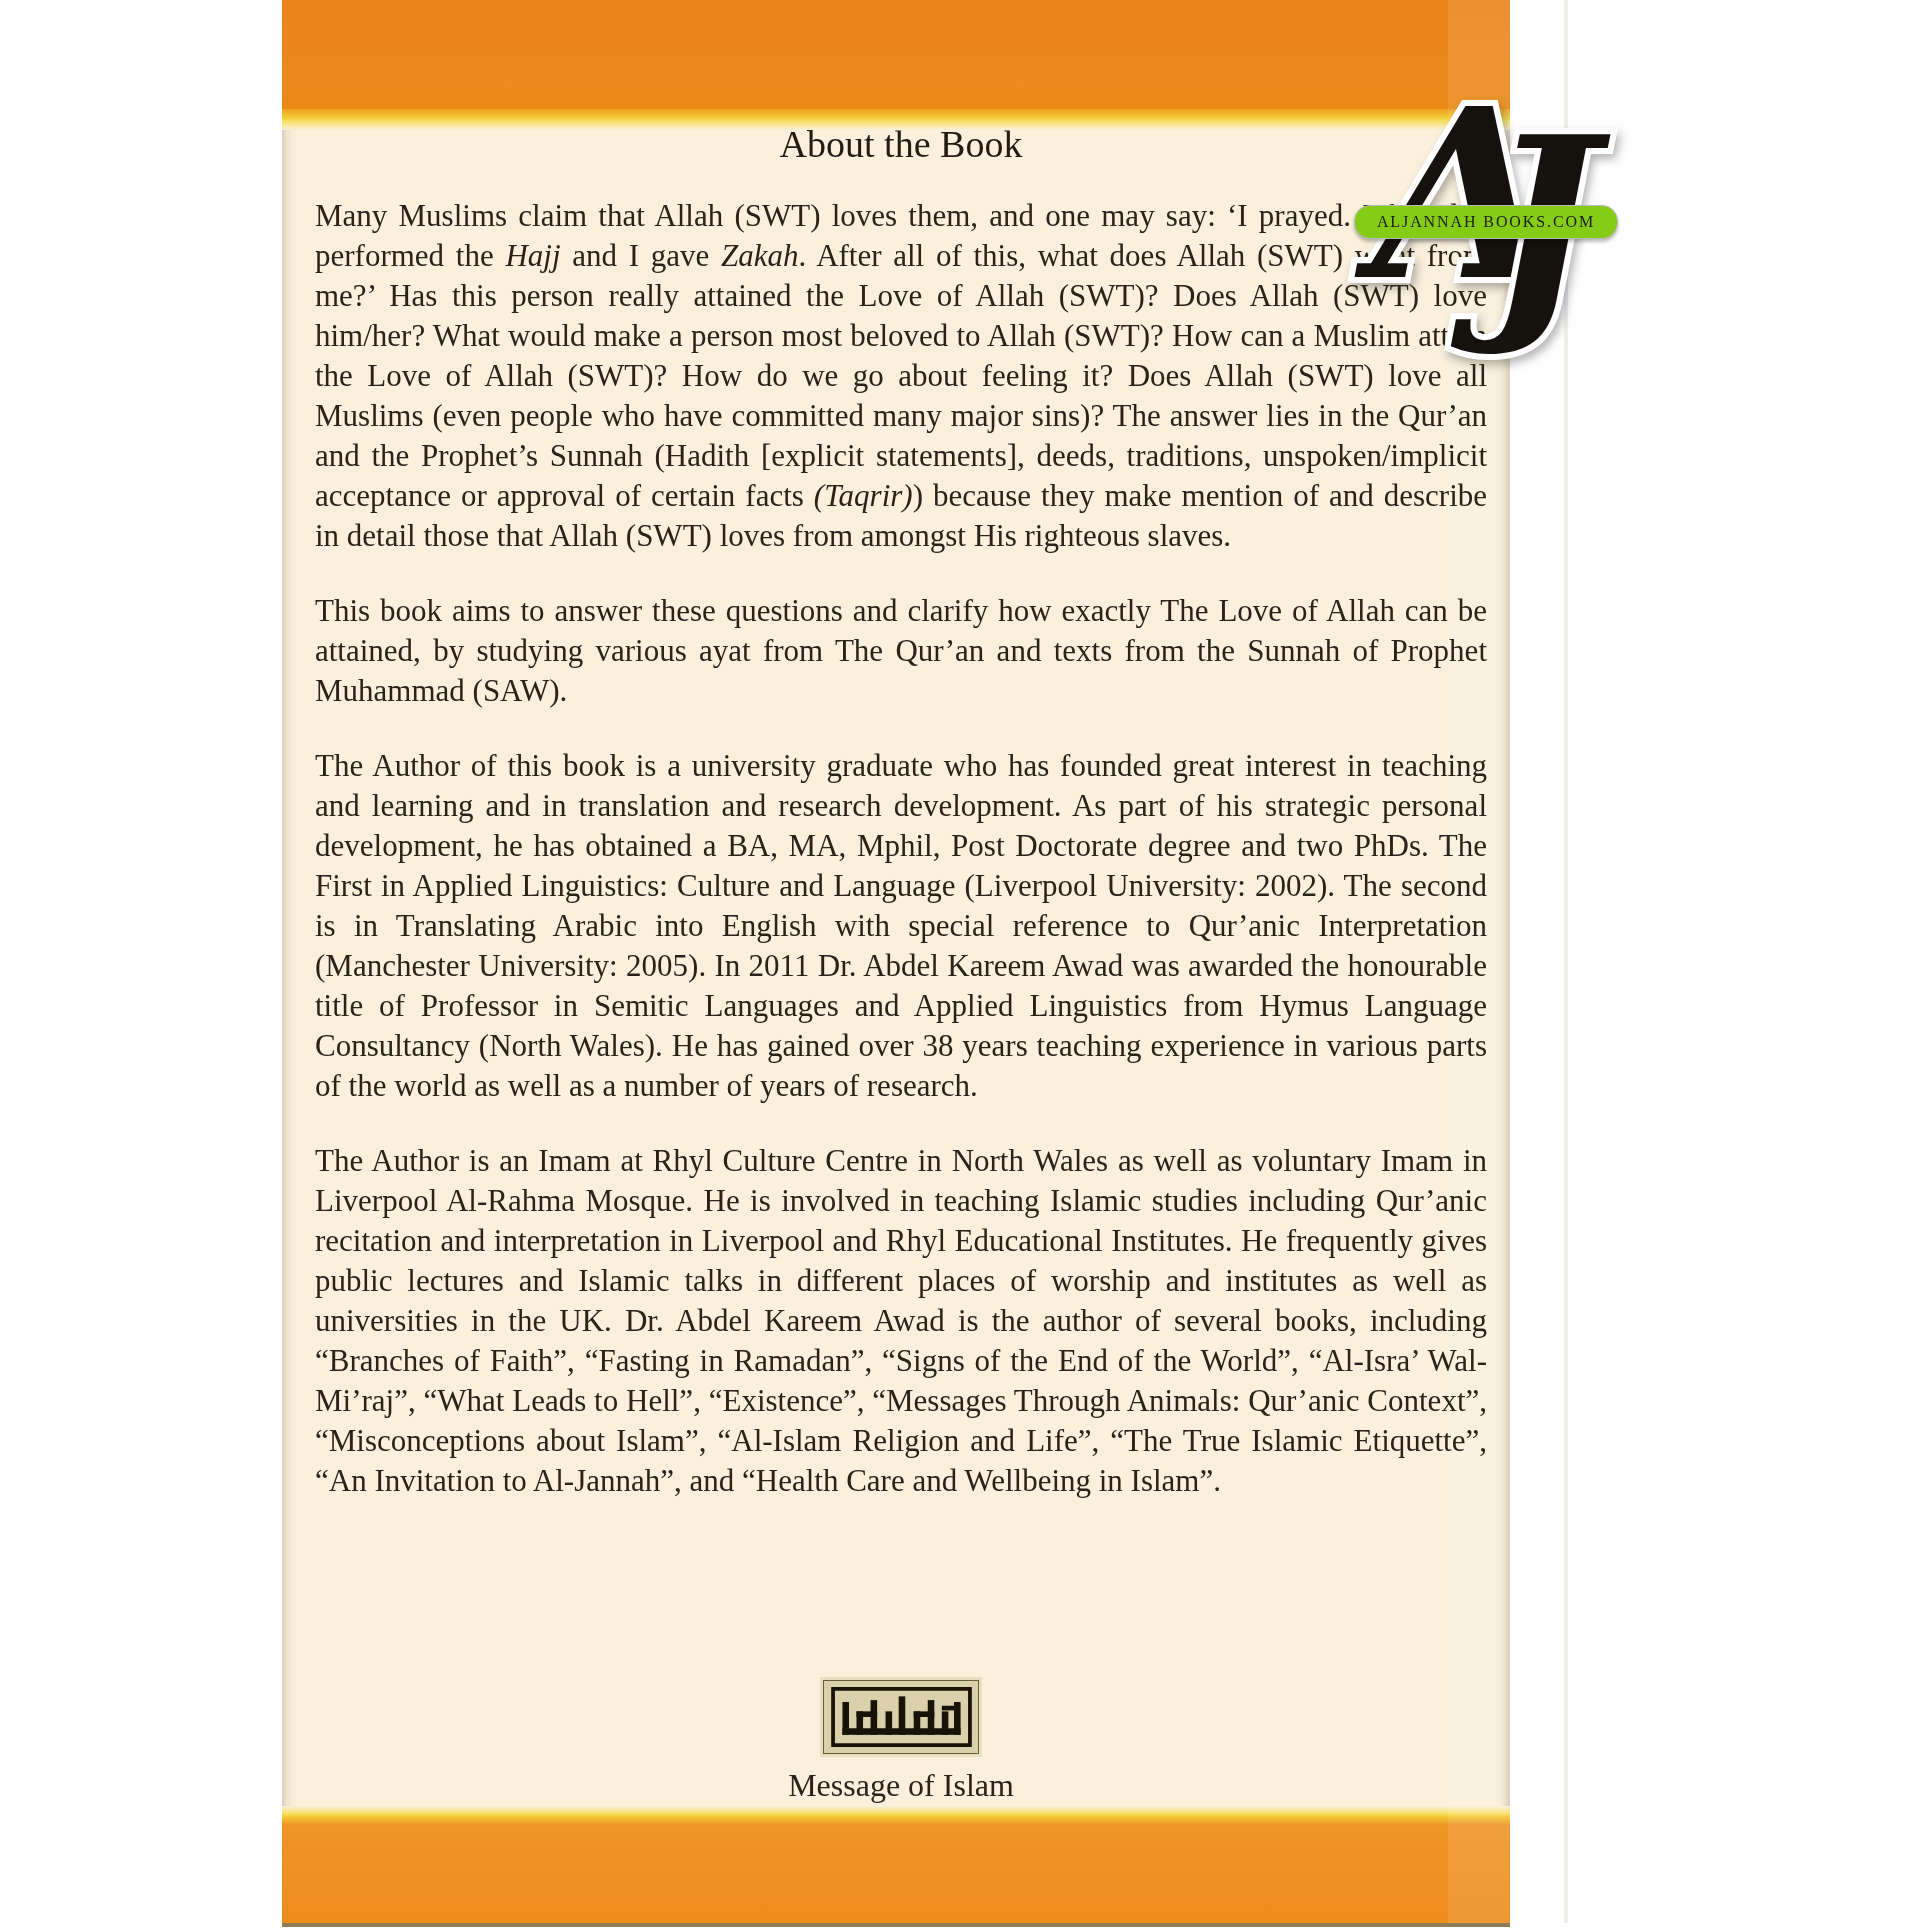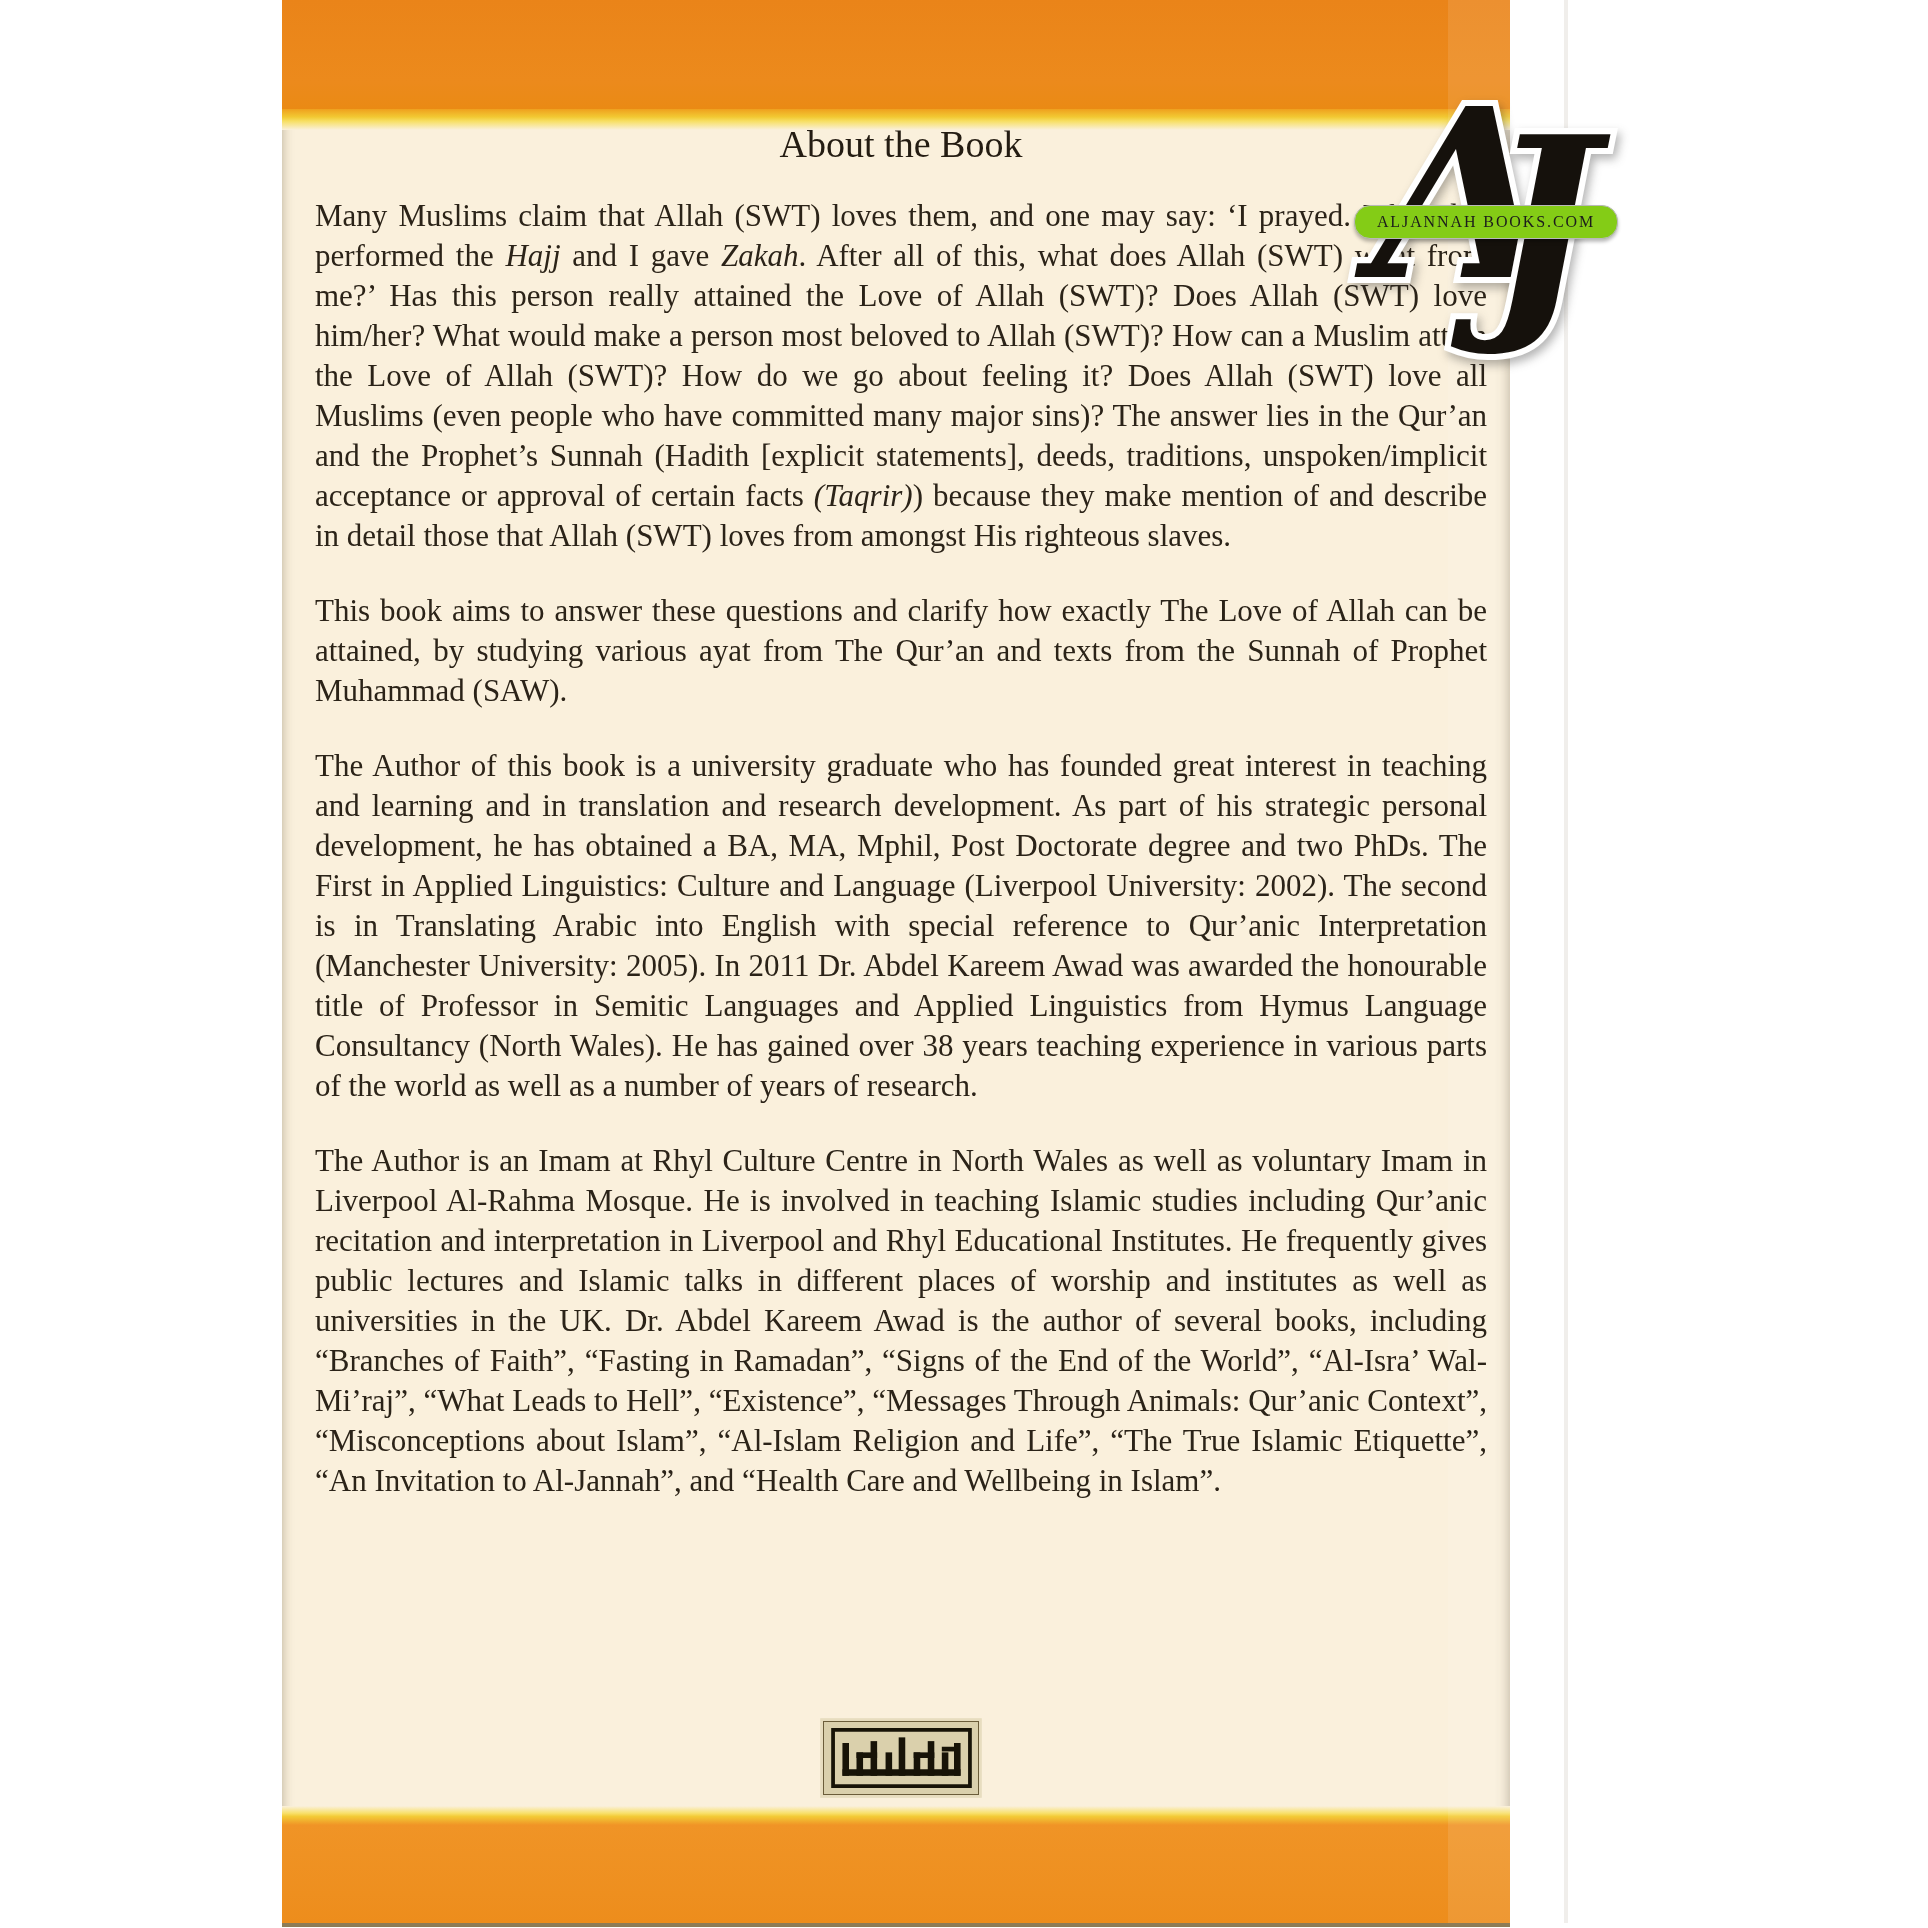--- a/index.html
+++ b/index.html
@@ -100,20 +100,21 @@
             <rect x="58" y="26" width="7" height="25" fill="#171307"></rect>
             <rect x="72" y="10" width="7" height="41" fill="#171307"></rect>
             <rect x="88" y="26" width="7" height="25" fill="#171307"></rect>
             <rect x="88" y="26" width="22" height="6" fill="#171307"></rect>
             <rect x="103" y="14" width="7" height="37" fill="#171307"></rect>
             <rect x="118" y="26" width="7" height="25" fill="#171307"></rect>
             <rect x="131" y="16" width="7" height="35" fill="#171307"></rect>
             <rect x="118" y="20" width="13" height="5" fill="#171307"></rect>
           </svg>
         </div>
+        <div class="pub">Message of Islam</div>
       </div>
     </div>
   </div>
 
   <div class="watermark">
     <svg class="aj" width="320" height="330" viewBox="0 0 340 350" aria-hidden="true">
       <text x="38" y="228" font-family="DejaVu Serif, serif" font-style="italic" font-weight="bold" font-size="248" fill="#15110C" stroke="#FFFFFF" stroke-width="13" paint-order="stroke">A</text>
       <text x="160" y="258" font-family="DejaVu Serif, serif" font-style="italic" font-weight="bold" font-size="248" fill="#15110C" stroke="#FFFFFF" stroke-width="13" paint-order="stroke">J</text>
     </svg>
     <div class="wm-pill">ALJANNAH BOOKS.COM</div>

